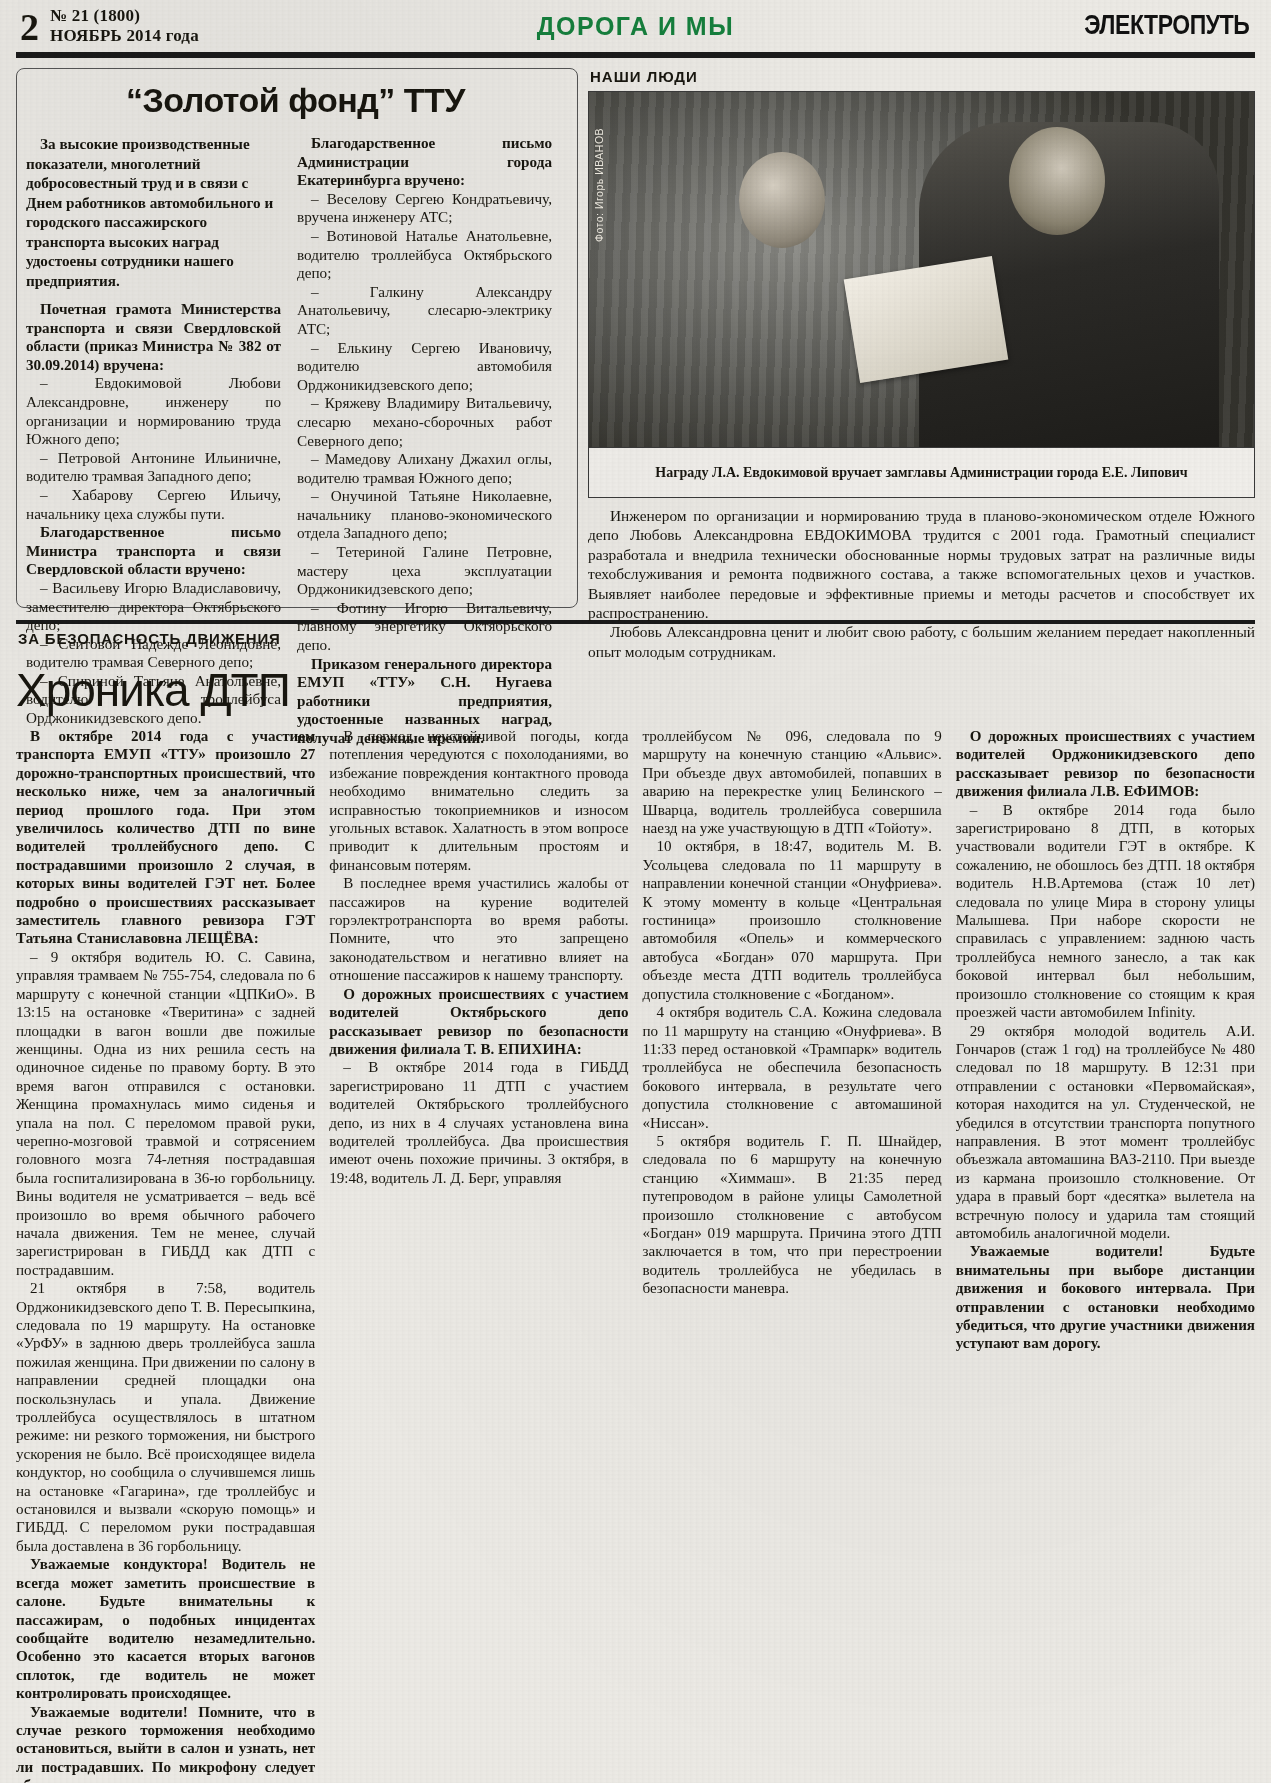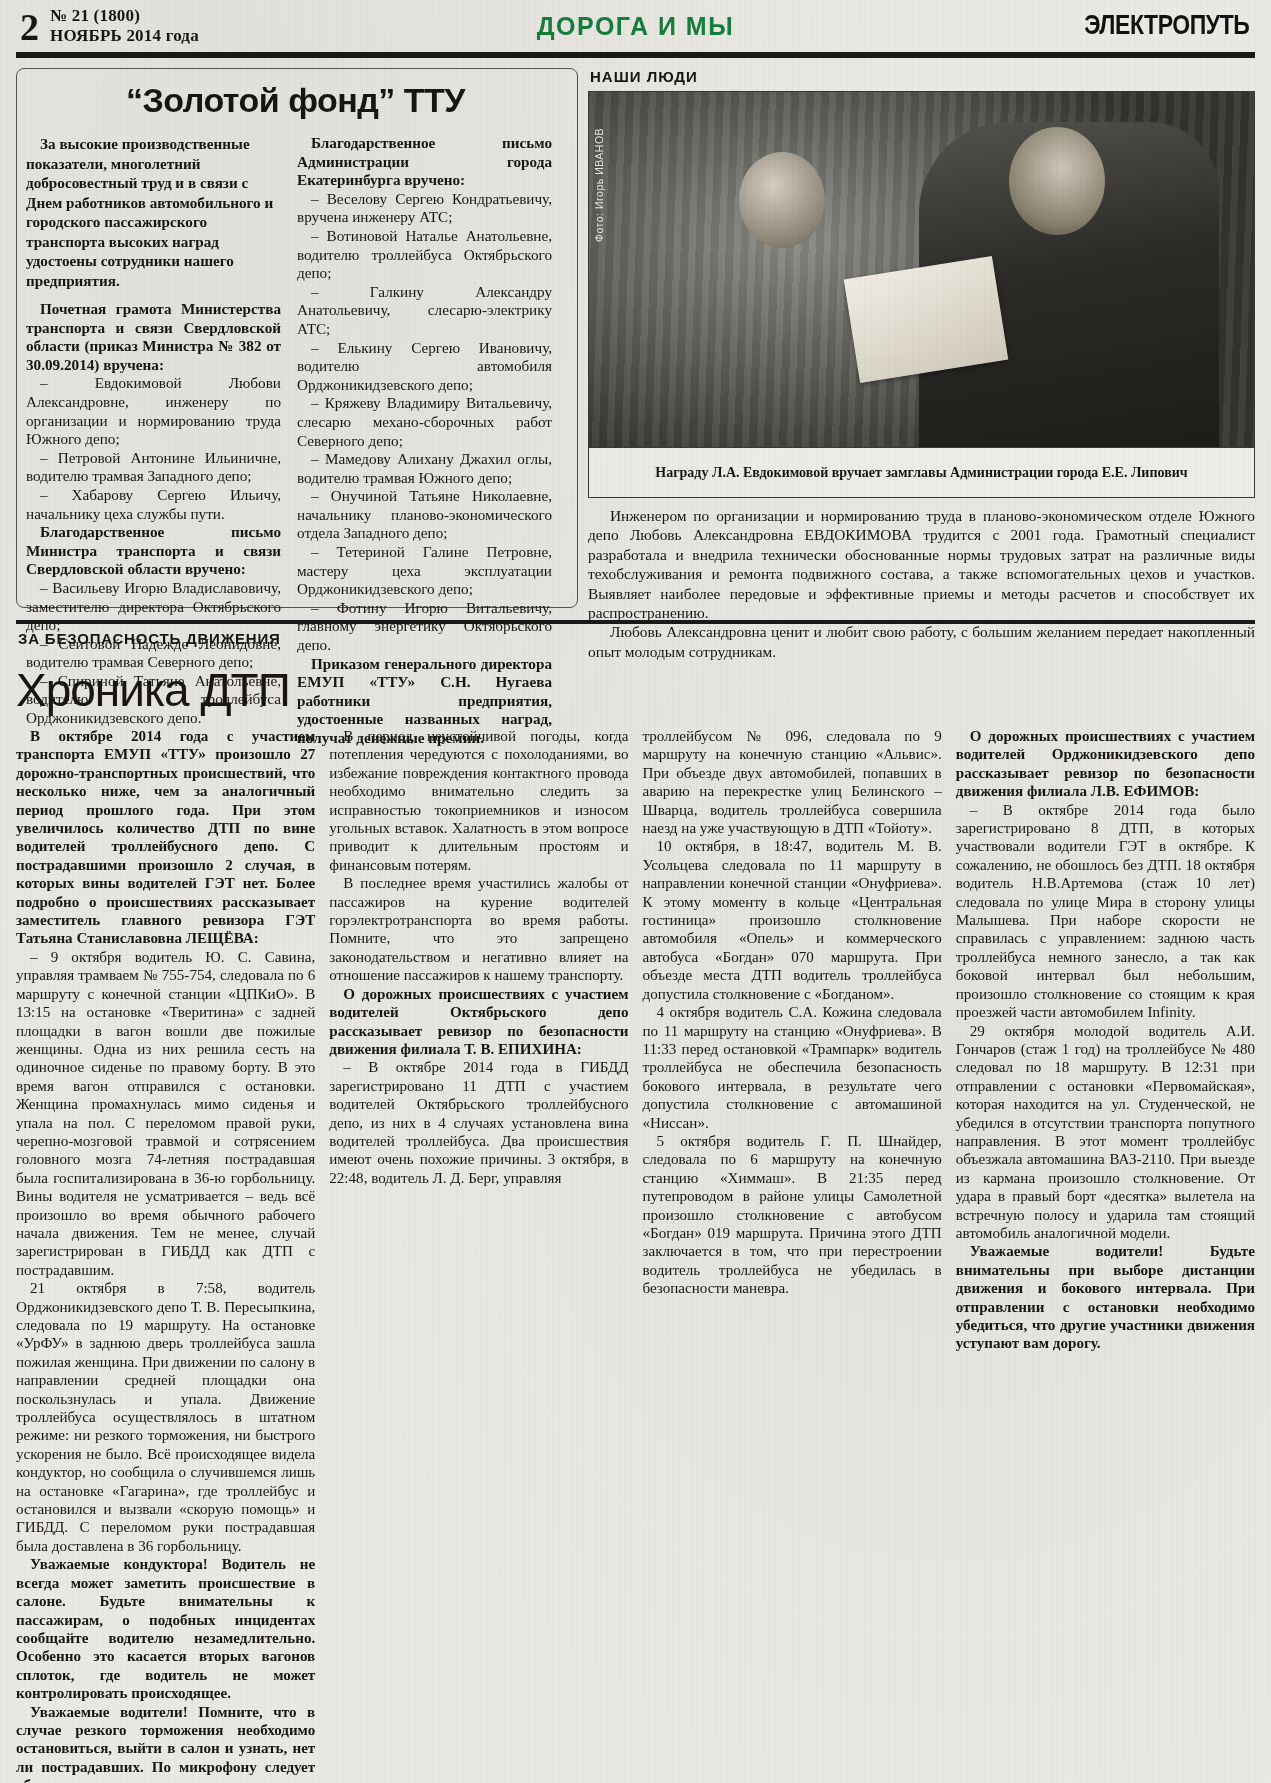--- a/index.html
+++ b/index.html
@@ -214,21 +214,21 @@
       <p class="p lead">В октябре 2014 года с участием транспорта ЕМУП «ТТУ» произошло 27 дорожно-транспортных происшествий, что несколько ниже, чем за аналогичный период прошлого года. При этом увеличилось количество ДТП по вине водителей троллейбусного депо. С пострадавшими произошло 2 случая, в которых вины водителей ГЭТ нет.  Более подробно о происшествиях рассказывает заместитель главного ревизора ГЭТ Татьяна Станиславовна ЛЕЩЁВА:</p>
       <p class="p">– 9 октября водитель Ю. С. Савина, управляя трамваем № 755-754, следовала по 6 маршруту с конечной станции «ЦПКиО». В 13:15 на остановке «Тверитина» с задней площадки в вагон вошли две пожилые женщины. Одна из них решила сесть на одиночное сиденье по правому борту. В это время вагон отправился с остановки. Женщина промахнулась мимо сиденья и упала на пол. С переломом правой руки, черепно-мозговой травмой и сотрясением головного мозга 74-летняя пострадавшая была госпитализирована в 36-ю горбольницу. Вины водителя не усматривается – ведь всё произошло во время обычного рабочего начала движения. Тем не менее, случай зарегистрирован в ГИБДД как ДТП с пострадавшим.</p>
       <p class="p">21 октября в 7:58, водитель Орджоникидзевского депо Т. В. Пересыпкина, следовала по 19 маршруту. На остановке «УрФУ» в заднюю дверь троллейбуса зашла пожилая женщина. При движении по салону в направлении средней площадки она поскользнулась и упала. Движение троллейбуса осуществлялось в штатном режиме: ни резкого торможения, ни быстрого ускорения не было. Всё происходящее видела кондуктор, но сообщила о случившемся лишь на остановке «Гагарина», где троллейбус и остановился и вызвали «скорую помощь» и ГИБДД. С переломом руки пострадавшая была доставлена в 36 горбольницу.</p>
       <p class="p b">Уважаемые кондуктора! Водитель не всегда может заметить происшествие в салоне. Будьте внимательны к пассажирам, о подобных инцидентах сообщайте водителю незамедлительно. Особенно это касается вторых вагонов сплоток, где водитель не может контролировать происходящее.</p>
       <p class="p b">Уважаемые водители! Помните, что в случае резкого торможения необходимо остановиться, выйти в салон и узнать, нет ли пострадавших. По микрофону следует обратиться к пассажирам второго вагона с аналогичным вопросом.</p>
     </div>
     <div class="dtp-col">
       <p class="p">В период неустойчивой погоды, когда потепления чередуются с похолоданиями, во избежание повреждения контактного провода необходимо внимательно следить за исправностью токоприемников и износом угольных вставок. Халатность в этом вопросе приводит к длительным простоям и финансовым потерям.</p>
       <p class="p">В последнее время участились жалобы от пассажиров на курение водителей горэлектротранспорта во время работы. Помните, что это запрещено законодательством и негативно влияет на отношение пассажиров к нашему транспорту.</p>
       <p class="p b">О дорожных происшествиях с участием водителей Октябрьского депо рассказывает ревизор по безопасности движения филиала Т. В. ЕПИХИНА:</p>
-      <p class="p">– В октябре 2014 года в ГИБДД зарегистрировано 11 ДТП с участием водителей Октябрьского троллейбусного депо, из них в 4 случаях установлена вина водителей троллейбуса. Два происшествия имеют очень похожие причины. 3 октября, в 22:48, водитель Л. Д. Берг, управляя</p>
+      <p class="p">– В октябре 2014 года в ГИБДД зарегистрировано 11 ДТП с участием водителей Октябрьского троллейбусного депо, из них в 4 случаях установлена вина водителей троллейбуса. Два происшествия имеют очень похожие причины. 3 октября, в 19:48, водитель Л. Д. Берг, управляя</p>
     </div>
     <div class="dtp-col">
       <p class="p nd">троллейбусом № 096, следовала по 9 маршруту на конечную станцию «Альвис». При объезде двух автомобилей, попавших в аварию на перекрестке улиц Белинского – Шварца, водитель троллейбуса совершила наезд на уже участвующую в ДТП «Тойоту».</p>
       <p class="p">10 октября, в 18:47, водитель М. В. Усольцева следовала по 11 маршруту в направлении конечной станции «Онуфриева». К этому моменту в кольце «Центральная гостиница» произошло столкновение автомобиля «Опель» и коммерческого автобуса «Богдан» 070 маршрута. При объезде места ДТП водитель троллейбуса допустила столкновение с «Богданом».</p>
       <p class="p">4 октября водитель С.А. Кожина следовала по 11 маршруту на станцию «Онуфриева». В 11:33 перед остановкой «Трампарк» водитель троллейбуса не обеспечила безопасность бокового интервала, в результате чего допустила столкновение с автомашиной «Ниссан».</p>
       <p class="p">5 октября водитель Г. П. Шнайдер, следовала по 6 маршруту на конечную станцию «Химмаш». В 21:35 перед путепроводом в районе улицы Самолетной произошло столкновение с автобусом «Богдан» 019 маршрута. Причина этого ДТП заключается в том, что при перестроении водитель троллейбуса не убедилась в безопасности маневра.</p>
     </div>
     <div class="dtp-col">
       <p class="p b">О дорожных происшествиях с участием водителей Орджоникидзевского депо рассказывает ревизор по безопасности движения филиала Л.В. ЕФИМОВ:</p>
       <p class="p">– В октябре 2014 года было зарегистрировано 8 ДТП, в которых участвовали водители ГЭТ в октябре. К сожалению, не обошлось без ДТП. 18 октября водитель Н.В.Артемова (стаж 10 лет) следовала по улице Мира в сторону улицы Малышева. При наборе скорости не справилась с управлением: заднюю часть троллейбуса немного занесло, а так как боковой интервал был небольшим, произошло столкновение со стоящим к края проезжей части автомобилем Infinity.</p>

